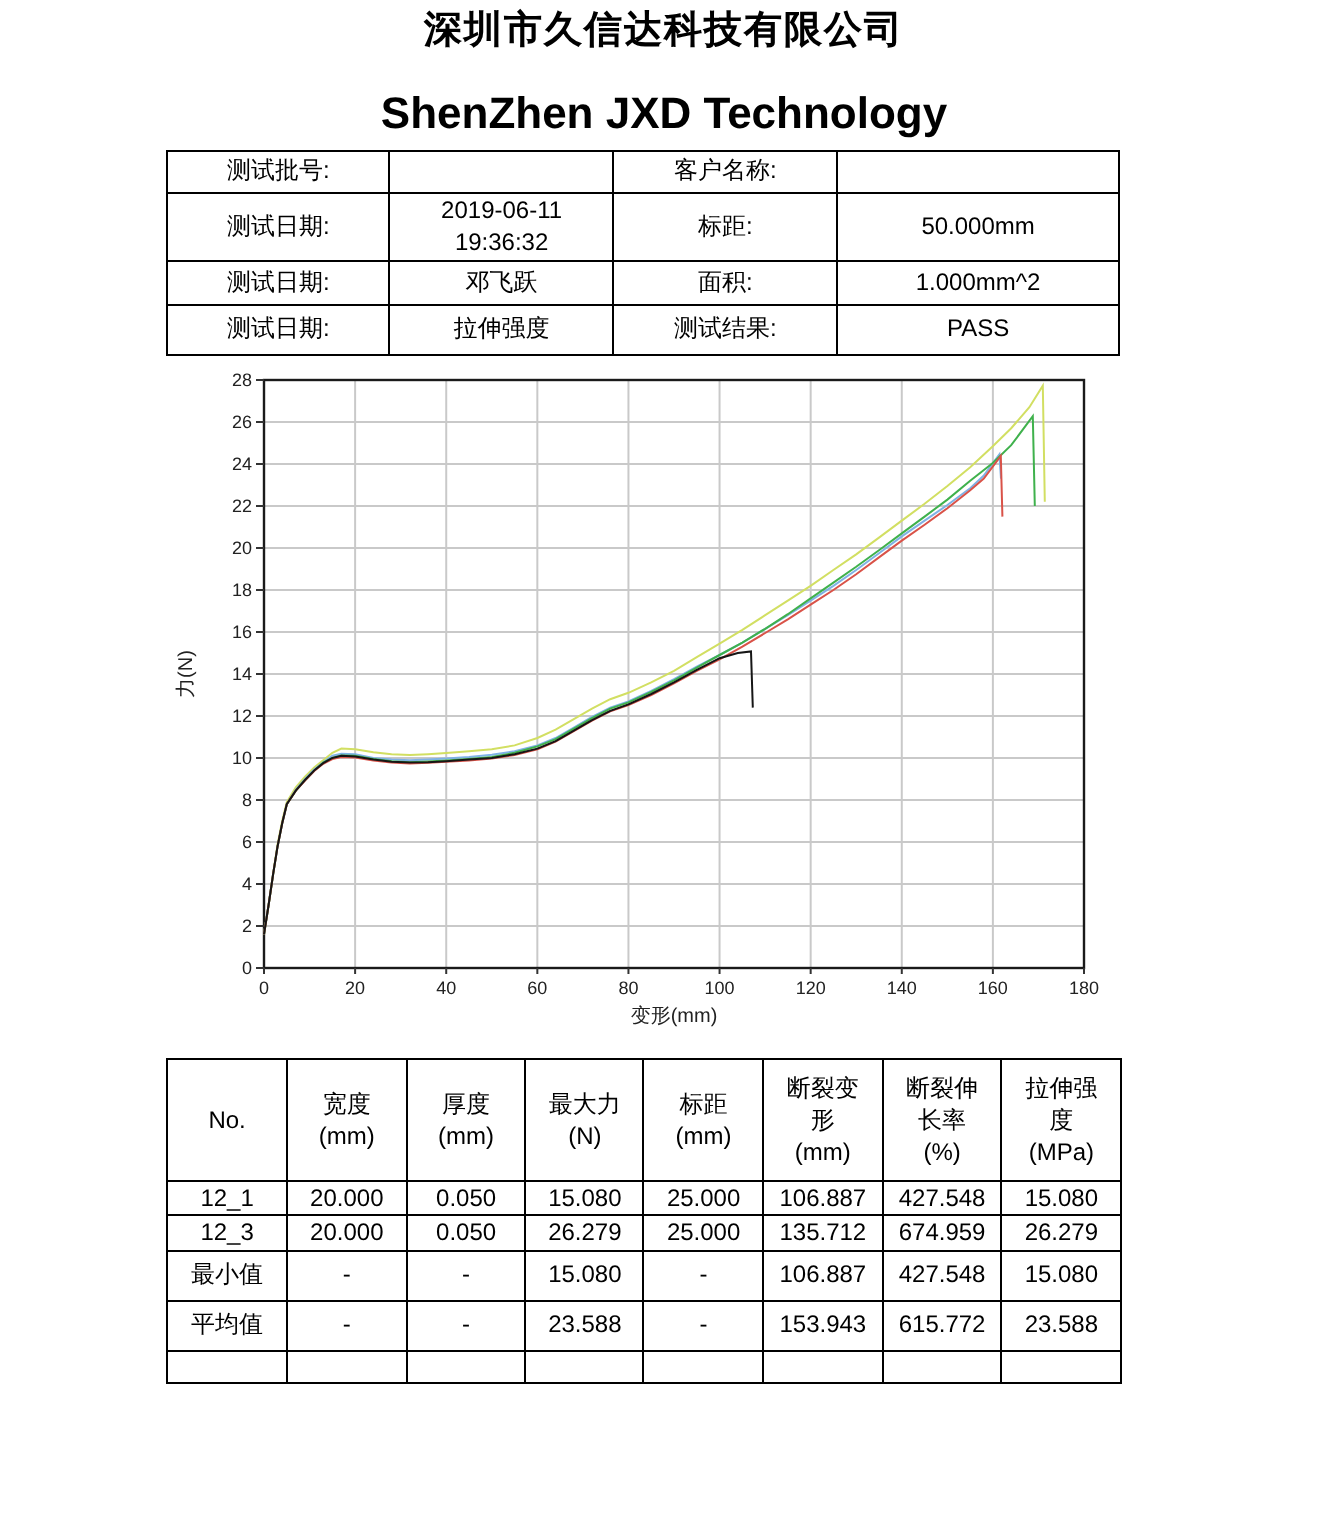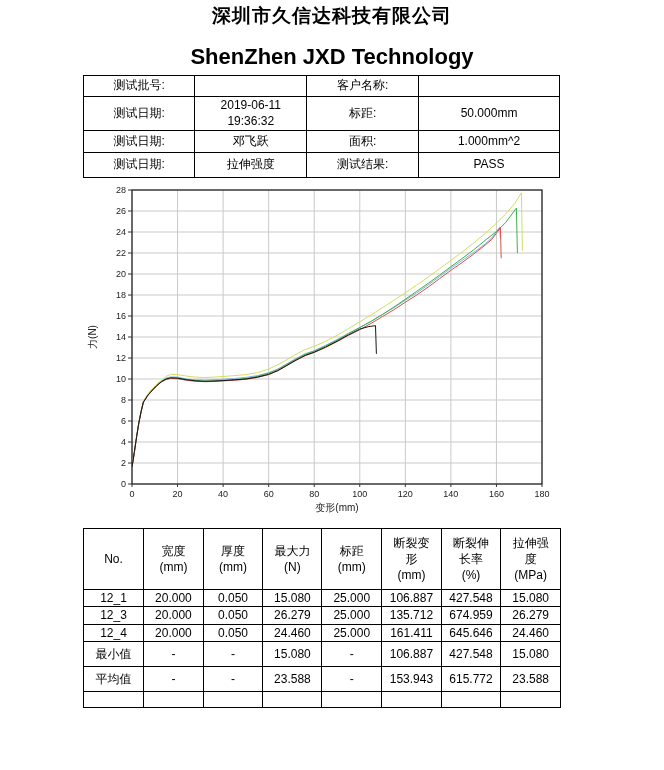--- a/index.html
+++ b/index.html
@@ -221,30 +221,20 @@
       <tr>
         <td>12_3</td>
         <td>20.000</td>
         <td>0.050</td>
         <td>26.279</td>
         <td>25.000</td>
         <td>135.712</td>
         <td>674.959</td>
         <td>26.279</td>
       </tr>
-      <tr>
-        <td>12_4</td>
-        <td>20.000</td>
-        <td>0.050</td>
-        <td>24.460</td>
-        <td>25.000</td>
-        <td>161.411</td>
-        <td>645.646</td>
-        <td>24.460</td>
-      </tr>
       <tr class="summary">
         <td>最小值</td>
         <td>-</td>
         <td>-</td>
         <td>15.080</td>
         <td>-</td>
         <td>106.887</td>
         <td>427.548</td>
         <td>15.080</td>
       </tr>

